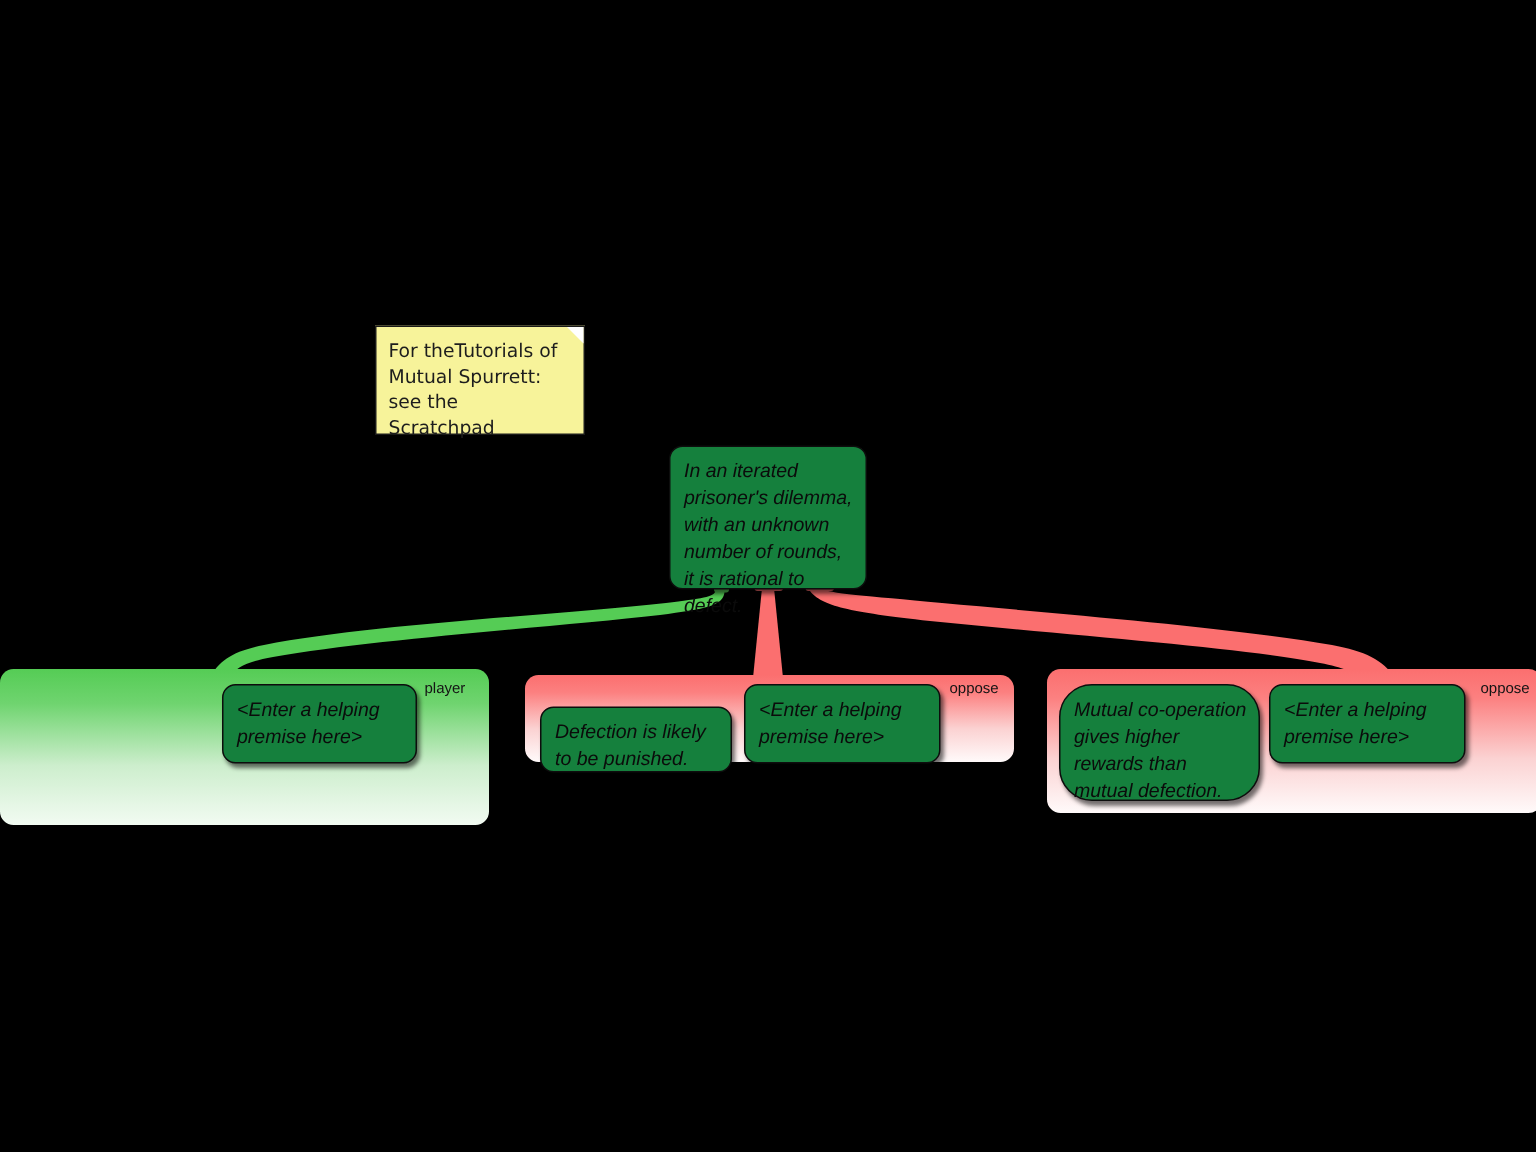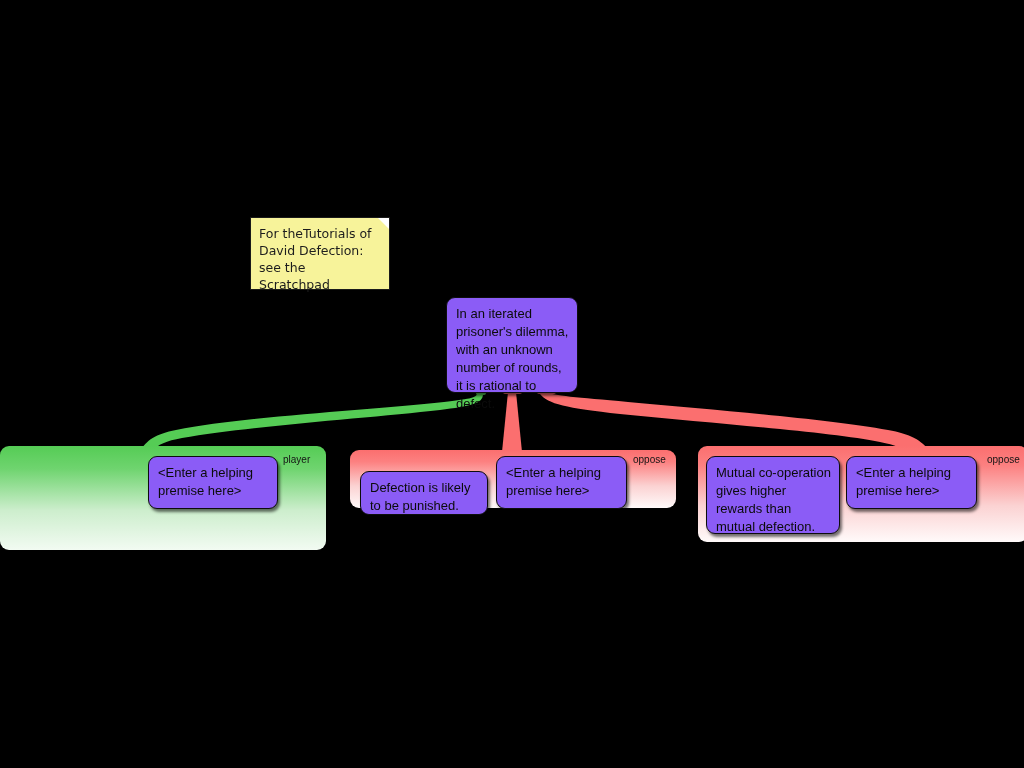--- a/index.html
+++ b/index.html
@@ -48,29 +48,30 @@
     border-top: 11px solid #ffffff;
   }
   .sticky-text {
     display: block;
     white-space: pre-line;
   }
 
   
   .claimbox {
     position: absolute;
-    background: #8b5cf6;
+    background: #15803d;
     border: 1.3px solid #0d0d0d;
     border-radius: 9px;
     box-sizing: border-box;
     padding: 7px 8px 6px 9px;
     font-size: 13px;
     line-height: 18px;
     color: #0b0b0b;
     box-shadow: 2px 3px 3px rgba(0,0,0,0.55);
+    font-style: italic;
   }
   .claimbox .ctext {
     display: block;
     white-space: pre-line;
   }
 
   
   .group {
     position: absolute;
     border-radius: 9px;
@@ -149,30 +150,30 @@
   </div>
 
   <div class="claimbox" style="left:496px; top:456px; width:131px; height:53px;">
     <span class="ctext">&lt;Enter a helping premise here&gt;</span>
   </div>
 
   <div class="group oppose" style="left:698px; top:446px; width:330px; height:96px;">
     <span class="reltag" style="left:289px;">oppose</span>
   </div>
 
-  <div class="claimbox" style="left:706px; top:456px; width:134px; height:78px;">
+  <div class="claimbox" style="left:706px; top:456px; width:134px; height:78px;border-radius:22px;">
     <span class="ctext">Mutual co-operation gives higher rewards than mutual defection.</span>
   </div>
 
   <div class="claimbox" style="left:846px; top:456px; width:131px; height:53px;">
     <span class="ctext">&lt;Enter a helping premise here&gt;</span>
   </div>
 
   <div class="claimbox" style="left:446px; top:297px; width:132px; height:96px;">
     <span class="ctext">In an iterated prisoner's dilemma, with an unknown number of rounds, it is rational to defect.</span>
   </div>
 
   <div class="sticky" style="left:250px; top:217px; width:140px; height:73px;">
     <span class="fold"></span>
-    <span class="sticky-text">For theTutorials of David Defection: see the Scratchpad</span>
+    <span class="sticky-text">For theTutorials of Mutual Spurrett: see the Scratchpad</span>
   </div>
 
 </div>
 
 </body></html>

